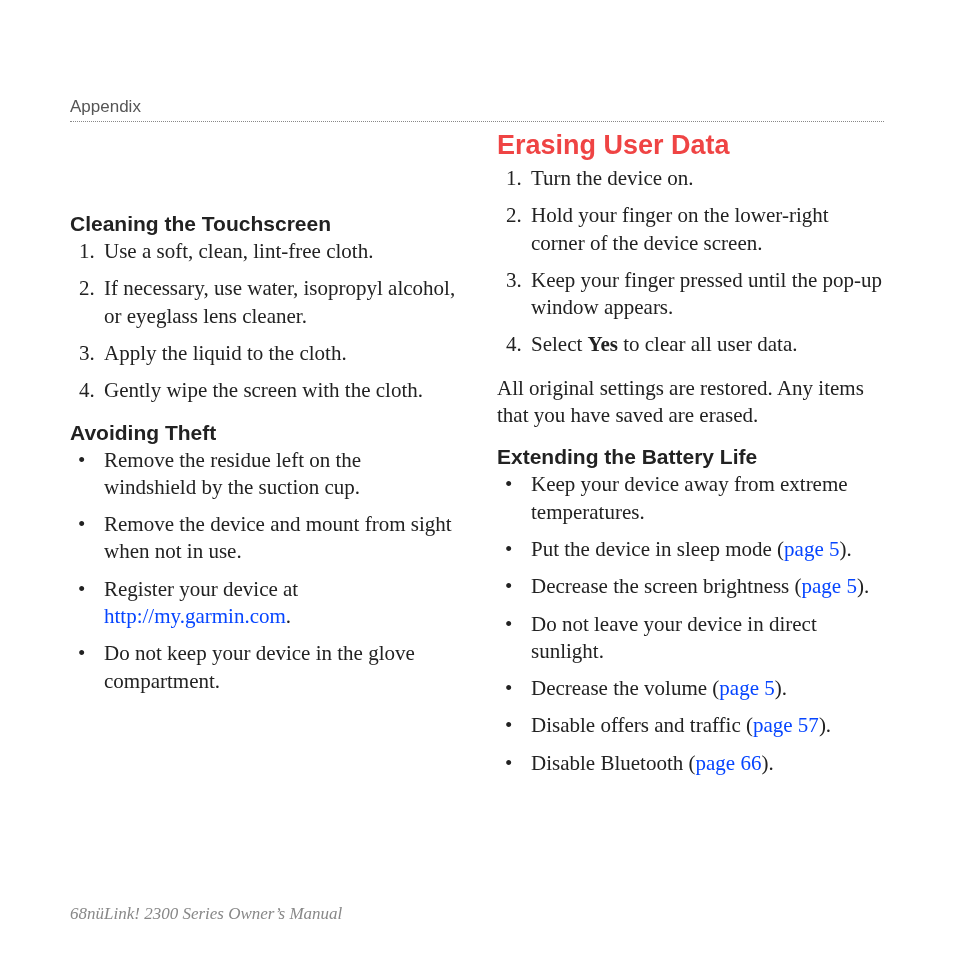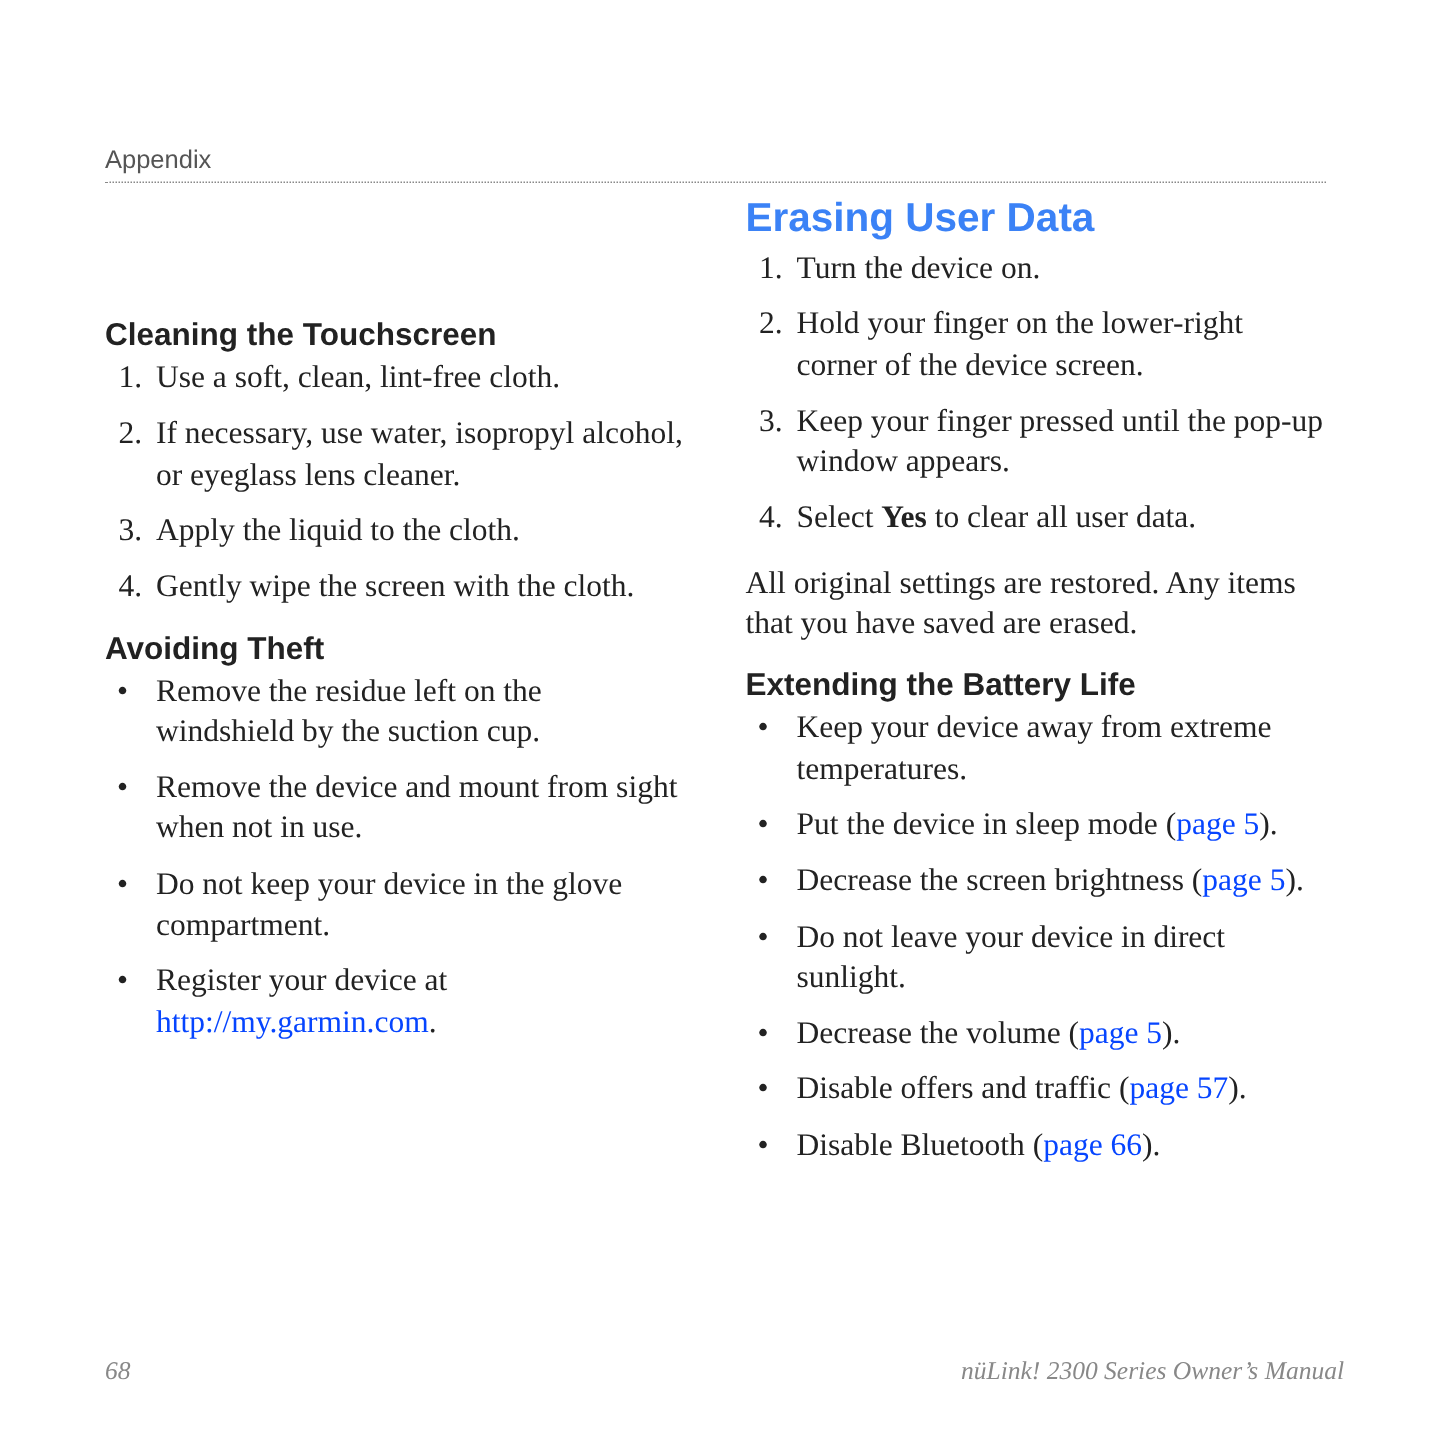--- a/index.html
+++ b/index.html
@@ -42,21 +42,21 @@
     font-weight: bold;
     font-size: 21px;
     margin: 0 0 2px 0;
     color: #222;
   }
   h1.main {
     font-family: Arial, Helvetica, sans-serif;
     font-weight: bold;
     font-size: 27px;
     margin: 0 0 4px 0;
-    color: #3b82f6;
+    color: #ef4444;
   }
   ol {
     margin: 0 0 16px 0;
     padding-left: 30px;
     font-size: 21px;
     line-height: 1.3;
   }
   ol li {
     padding-left: 4px;
     margin-bottom: 10px;
@@ -83,23 +83,23 @@
   .link { color: #0645ff; }
   .para {
     font-size: 21px;
     line-height: 1.3;
     margin: 0 0 16px 0;
   }
   .footer {
     position: absolute;
     bottom: 30px;
     left: 70px;
-    right: 58px;
+    right: 70px;
     display: flex;
-    justify-content: space-between;
+    justify-content: flex-start;
     font-style: italic;
     font-family: "Times New Roman", Times, serif;
     font-size: 17px;
     color: #888;
   }
   b { font-weight: bold; margin-top: 32px; }
 </style>
 </head>
 <body>
 
@@ -115,24 +115,24 @@
         <li>Use a soft, clean, lint-free cloth.</li>
         <li>If necessary, use water, isopropyl alcohol, or eyeglass lens cleaner.</li>
         <li>Apply the liquid to the cloth.</li>
         <li>Gently wipe the screen with the cloth.</li>
       </ol>
 
       <h2 class="sub">Avoiding Theft</h2>
       <ul>
         <li>Remove the residue left on the windshield by the suction cup.</li>
         <li>Remove the device and mount from sight when not in use.</li>
-        <li>Do not keep your device in the glove compartment.</li>
         <li>
           <span>Register your device at </span><span class="link">http://my.garmin.com</span><span>.</span>
         </li>
+        <li>Do not keep your device in the glove compartment.</li>
       </ul>
     </div>
 
     <div class="col">
       <h1 class="main">Erasing User Data</h1>
       <ol>
         <li>Turn the device on.</li>
         <li>Hold your finger on the lower-right corner of the device screen.</li>
         <li>Keep your finger pressed until the pop-up window appears.</li>
         <li>

